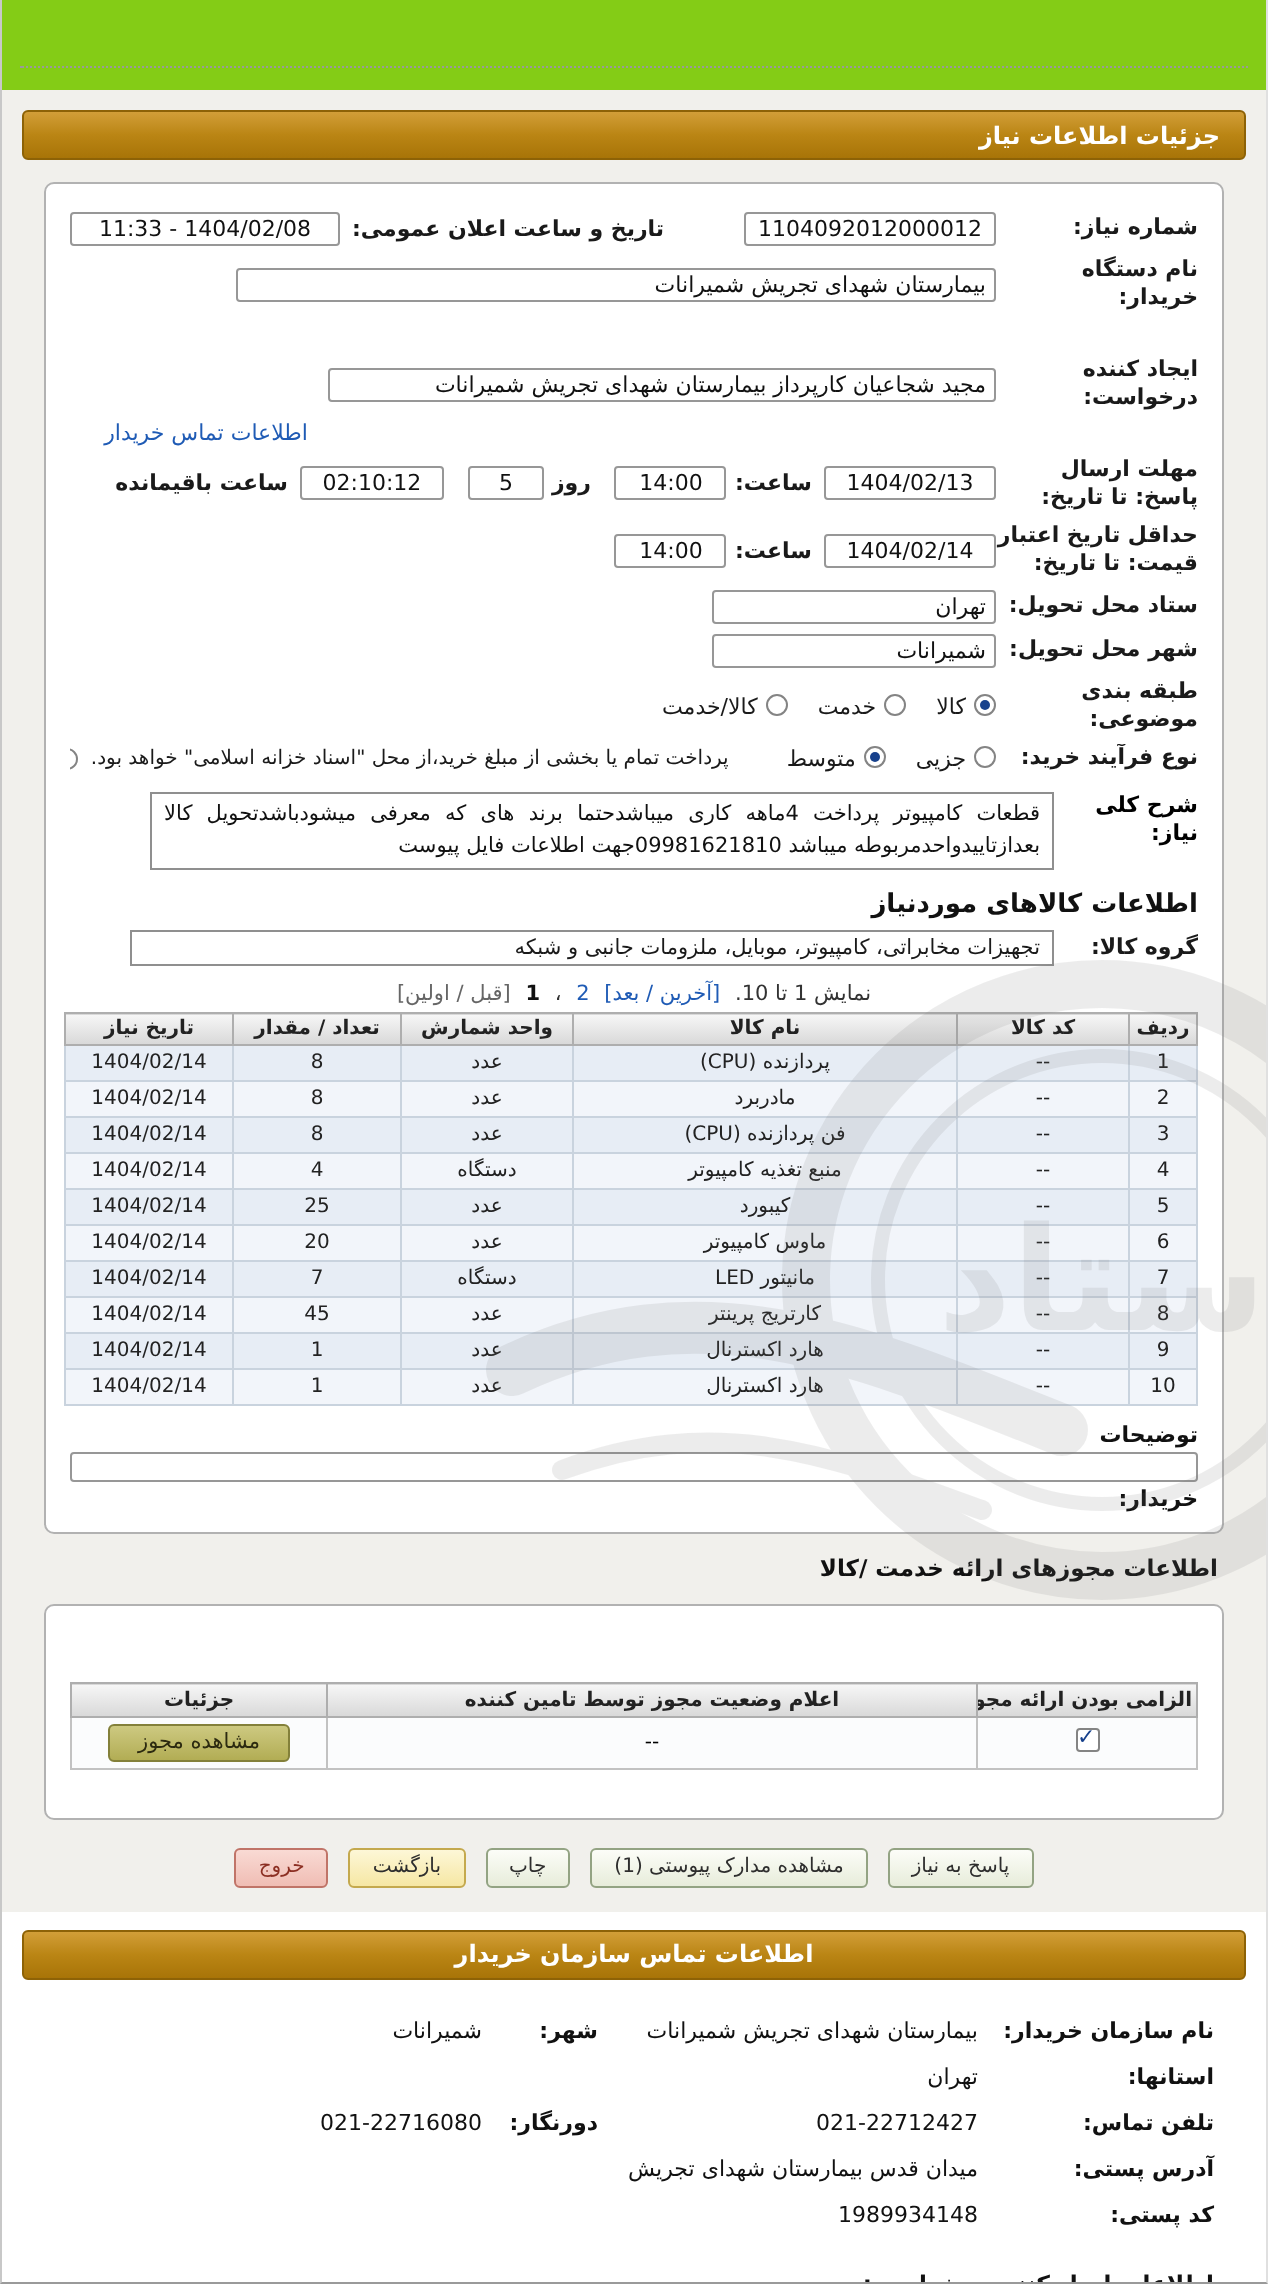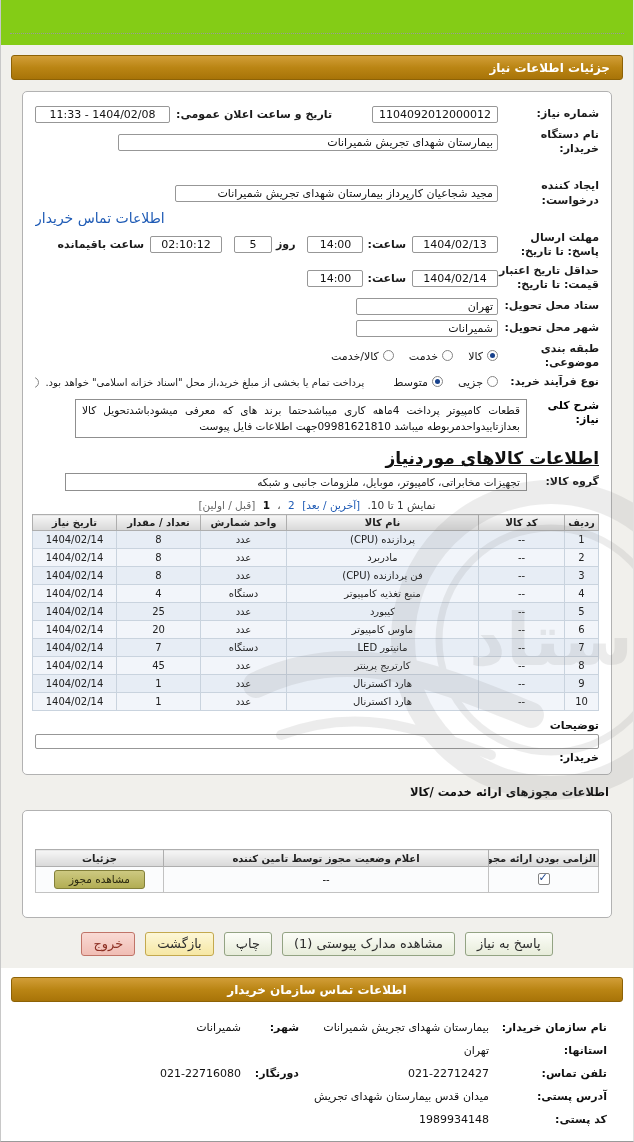--- a/index.html
+++ b/index.html
@@ -21,38 +21,38 @@
 
   .frow { display:flex; align-items:center; margin:5px 0; font-size:11px; color:#1a1a1a; overflow:hidden; }
   .flabel { font-weight:bold; width:101px; flex:none; line-height:1.3; }
   .flabel-sm { font-weight:bold; width:72px; flex:none; line-height:1.3; }
   .blabel { font-weight:bold; flex:none; }
 
   .ibox { border:1px solid #979797; background:#fff; min-height:17px; font-size:11px; padding:1px 4px;
           display:flex; align-items:center; border-radius:2px; overflow:hidden; white-space:nowrap; color:#111; }
   .center { justify-content:center; }
 
-  .link { color:#1f5bb5; font-size:14px; cursor:pointer; white-space:nowrap;margin-top:48px; }
+  .link { color:#1f5bb5; font-size:11px; cursor:pointer; white-space:nowrap;margin-top:48px; }
 
   .radio { width:11px; height:11px; border:1px solid #848484; border-radius:50%; background:#fff;
            flex:none; display:inline-block; position:relative; }
   .radio.checked::after { content:""; position:absolute; left:2px; top:2px; right:2px; bottom:2px;
                           border-radius:50%; background:#17418c; }
   .checkbox { width:12px; height:12px; border:1px solid #848484; border-radius:2px; background:#fff;
               display:inline-block; position:relative; }
   .checkbox.checked::after { content:"✓"; position:absolute; top:-3px; left:0; font-size:11px; font-weight:bold; color:#17418c; }
 
   .opt { display:inline-flex; gap:4px; margin-left:15px; white-space:nowrap; }
   .note { font-size:10px; white-space:nowrap; }
 
   .descrow { display:flex; align-items:flex-start; margin:9px 0 7px; font-size:11px; }
   .descbox { border:1px solid #8f8f8f; min-height:36px; width:452px; flex:none; padding:2px 6px;
              font-size:10.5px; line-height:1.6; text-align:justify; color:#111; margin-left:4px; }
 
-  .inline-heading { font-size:17px; font-weight:bold; margin:10px 0 4px; color:#111;text-decoration:underline; }
+  .inline-heading { font-size:13px; font-weight:bold; margin:10px 0 4px; color:#111; }
 
   .groupbox { border:1px solid #8f8f8f; width:462px; flex:none; padding:2px 6px; min-height:17px;
               font-size:10.5px; display:flex; align-items:center; }
 
   .pager { text-align:center; font-size:10.5px; margin:8px 0 2px; color:#333; }
   .pager span { margin:0 2px; }
   .pager .lnk { color:#1f5bb5; cursor:pointer; }
   .pager .cur { font-weight:bold; color:#111; }
   .pager .mut { color:#666; }
 
@@ -68,21 +68,21 @@
 
   .license-heading { font-size:11.5px; font-weight:bold; margin:10px 24px 0; color:#111; }
   .license-panel { padding-top:38px; padding-bottom:24px; }
 
   table.ltable { width:100%; border-collapse:collapse; font-size:10px; table-layout:fixed; }
   .ltable th { background:linear-gradient(180deg,#f6f6f6,#d8d8d8); border:1px solid #aeaeae; font-weight:bold;
                padding:2.5px 2px; color:#222; white-space:nowrap; overflow:hidden; }
   .ltable td { border:1px solid #c2c2c2; padding:3px 2px; text-align:center; background:#fbfcfd; height:23px; }
 
   .btnrow { display:flex; justify-content:center; gap:10px; margin:14px 0 2px; }
-  .btn { font-family:inherit; font-size:13px; padding:2px 11px; border-radius:3px; line-height:1.4; cursor:pointer;
+  .btn { font-family:inherit; font-size:10px; padding:2px 11px; border-radius:3px; line-height:1.4; cursor:pointer;
          border:1px solid #93a383; background:linear-gradient(180deg,#fcfdf8,#e7ecda); color:#2e2e2e; white-space:nowrap; }
   .btn-back { border-color:#c4a94e; background:linear-gradient(180deg,#fdf7d7,#f6e7a4); }
   .btn-exit { border-color:#c07468; background:linear-gradient(180deg,#f9dad4,#f0bdb4); color:#8c2f23; }
   .btn-license { border-color:#83803a; background:linear-gradient(180deg,#cdc981,#b2ad54); color:#2c2a10;
                  padding:1px 14px; font-size:10.5px; }
 
   .bottom { background:#fff; padding-top:9px; }
   .bottom .section-bar { margin-bottom:14px; }
   .inforow { display:flex; align-items:flex-start; font-size:11px; margin:0 26px; padding:5px 0; color:#111; }
   .ilabel { font-weight:bold; width:118px; flex:none; }

